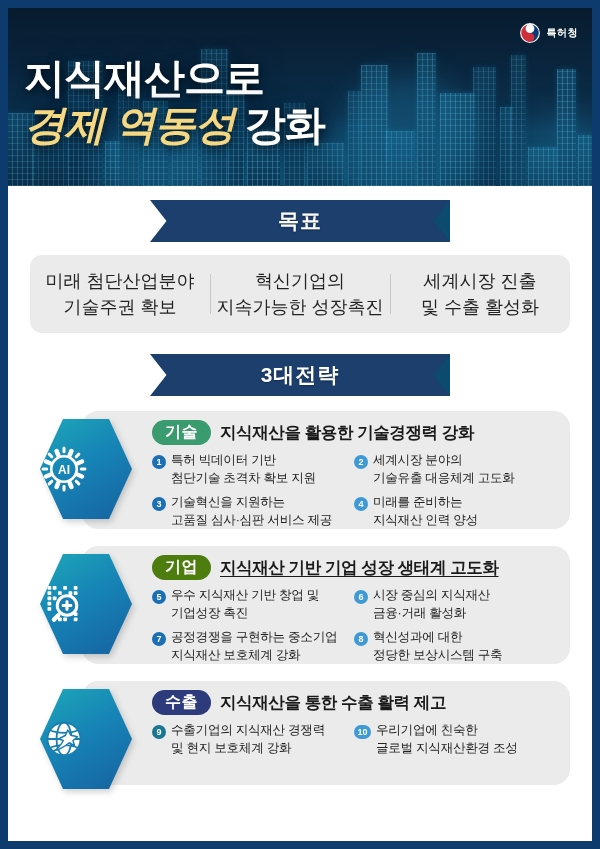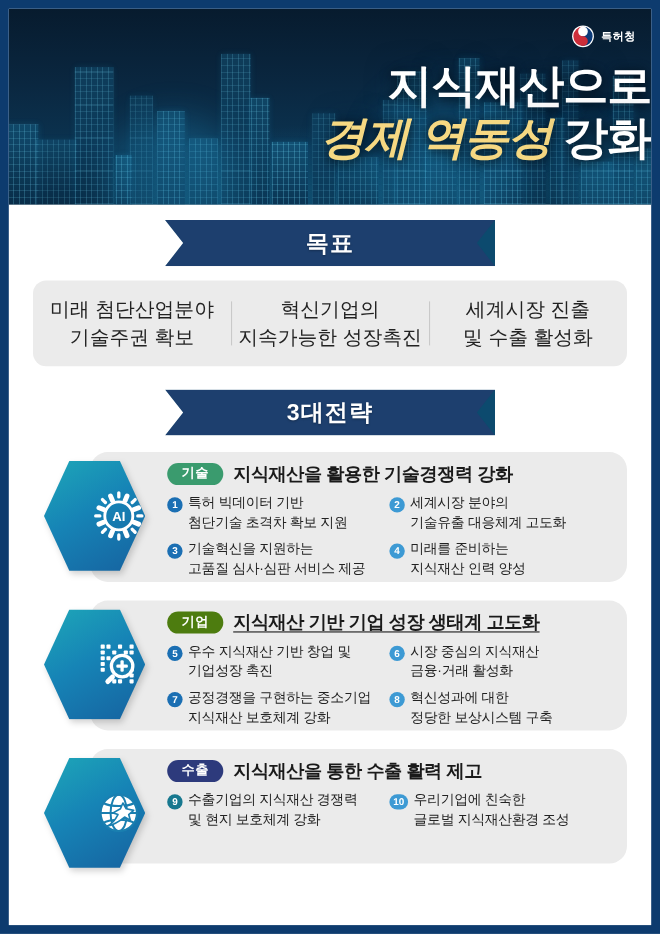--- a/index.html
+++ b/index.html
@@ -29,21 +29,21 @@
     background-image:
       repeating-linear-gradient(90deg, rgba(120,225,255,.30) 0 1px, transparent 1px 5px),
       repeating-linear-gradient(0deg, rgba(120,225,255,.22) 0 1px, transparent 1px 6px);
   }
   .glow{position:absolute;border-radius:50%;filter:blur(16px);background:rgba(40,170,225,.22);}
 
   .logo{position:absolute;right:14px;top:14px;display:flex;align-items:center;gap:6px;}
   .logo-mark{width:22px;height:22px;}
   .logo-text{color:#ffffff;font-size:10px;font-weight:bold;letter-spacing:.5px;}
 
-  .hero-title{position:absolute;left:16px;right:0;top:50px;text-align:right;line-height:1.02;}
+  .hero-title{position:absolute;left:16px;right:0;top:50px;text-align:left;line-height:1.02;}
   .t1{font-size:41px;font-weight:bold;color:#ffffff;letter-spacing:-1px;
       text-shadow:0 2px 10px rgba(0,0,0,.75),0 0 24px rgba(0,30,60,.8);}
   .t2{font-size:41px;font-weight:bold;letter-spacing:-1px;margin-top:5px;
       text-shadow:0 2px 10px rgba(0,0,0,.75),0 0 24px rgba(0,30,60,.8);}
   .t2 .hl{color:#f6d882;font-style:italic;}
   .t2 .wh{color:#ffffff;}
 
   
   .ribbon-wrap{display:flex;justify-content:center;}
   .ribbon{
@@ -78,28 +78,28 @@
     position:relative;margin:0 22px 17px;height:118px;
   }
   .strat-card{
     position:absolute;left:52px;right:0;top:0;bottom:0;
     background:#ebebeb;border-radius:16px;
   }
   .hexwrap{position:absolute;left:10px;top:6px;width:92px;height:104px;z-index:3;
     filter:drop-shadow(2px 3px 3px rgba(0,0,0,.18));}
   .hex{width:92px;height:104px;clip-path:polygon(25% 2%,75% 2%,100% 50%,75% 98%,25% 98%,0 50%);
        background:linear-gradient(150deg,#1ea8b8 0%,#1684b6 45%,#16619f 100%);
-       display:flex;align-items:center;justify-content:flex-end;}
+       display:flex;align-items:center;justify-content:flex-start;}
   .hex svg{width:48px;height:48px;}
 
   .strat-body{position:absolute;left:122px;right:14px;top:9px;}
   .strat-head{display:flex;align-items:center;gap:9px;margin-bottom:7px;}
   .pill{
     display:inline-block;padding:3px 13px 4px;border-radius:14px;color:#fff;
-    font-size:12px;font-weight:bold;letter-spacing:.5px;line-height:1.15;text-align:right;
+    font-size:16px;font-weight:bold;letter-spacing:.5px;line-height:1.15;text-align:right;
   }
   .pill.tech{background:#3a9b6e;}
   .pill.biz{background:#4d7c0f;}
   .pill.exp{background:#2d3a7c;}
   .strat-title{font-size:16.5px;font-weight:bold;color:#1a1a1a;letter-spacing:-.4px;}
   .strat-title.underline{text-decoration:underline;text-underline-offset:3px;text-decoration-thickness:1px;}
 
   .items{display:flex;flex-wrap:wrap;}
   .item{width:50%;display:flex;gap:5px;margin-bottom:6px;box-sizing:border-box;padding-right:4px;}
   .num{

